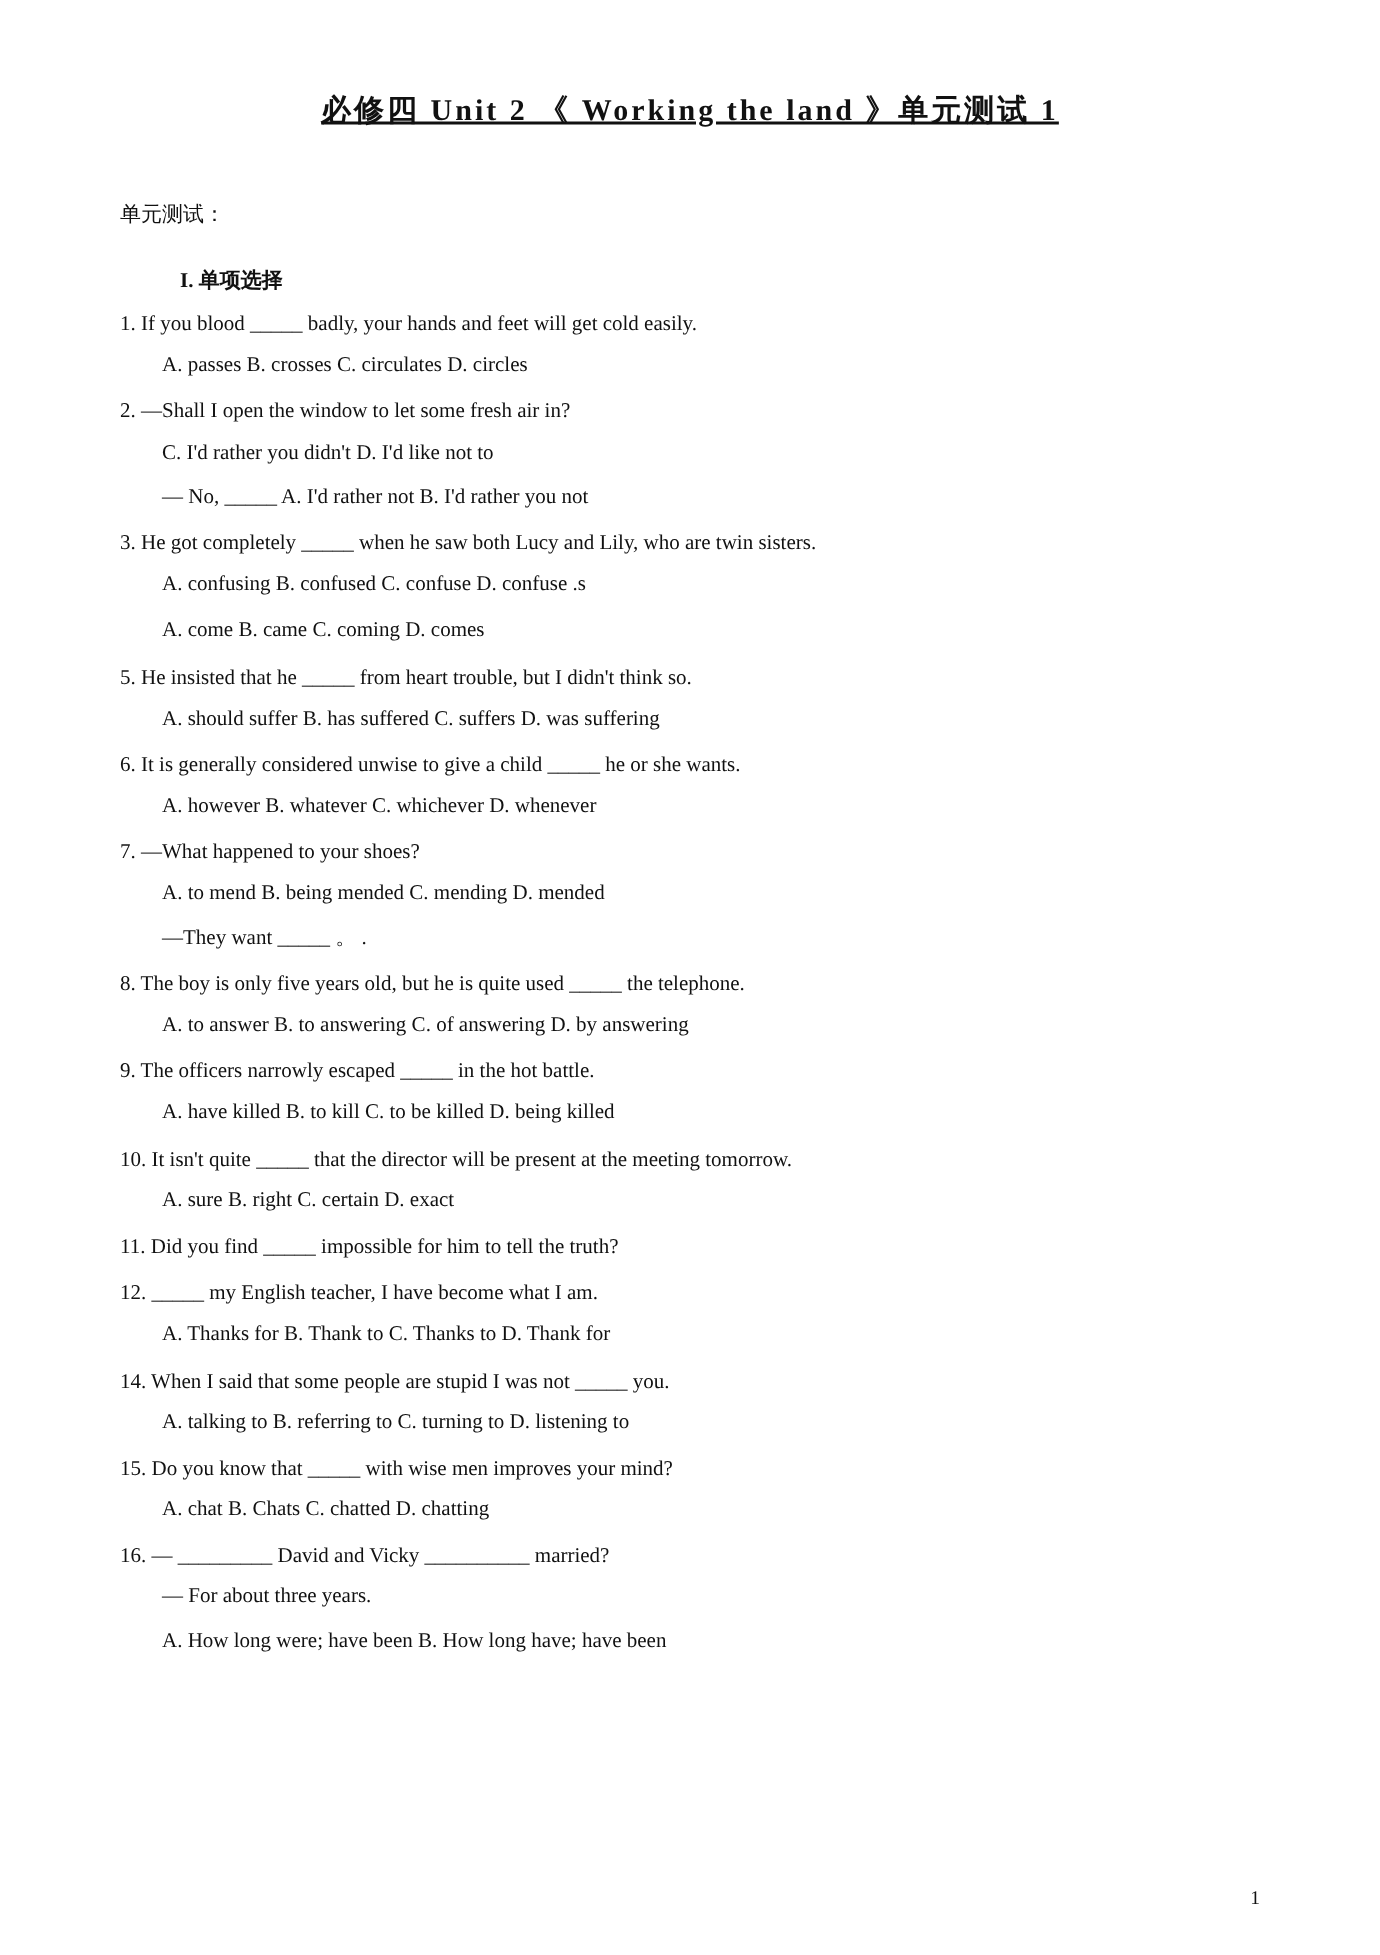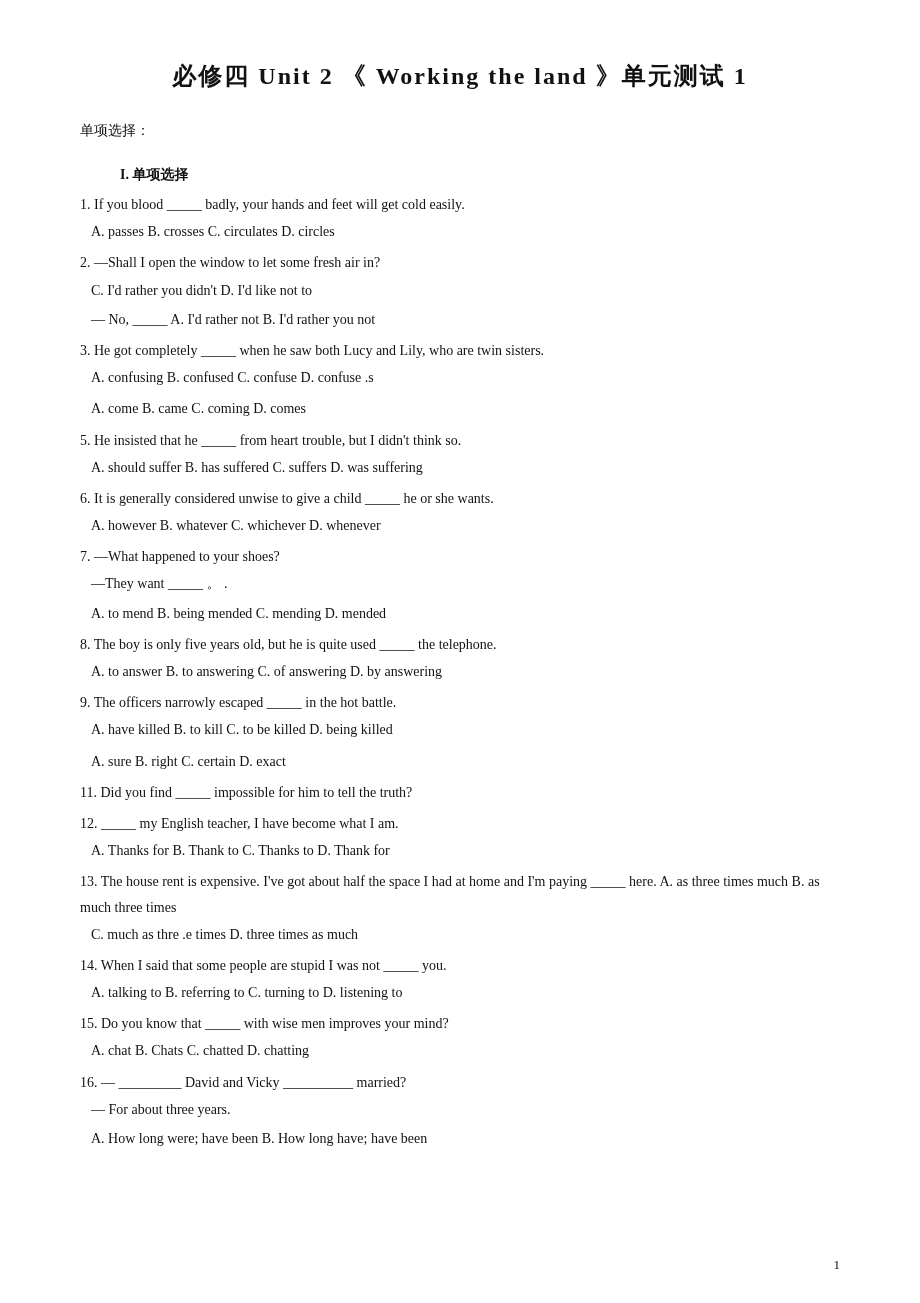--- a/index.html
+++ b/index.html
@@ -8,63 +8,64 @@
       font-family: "Times New Roman", SimSun, serif;
       font-size: 14px;
       color: #111;
       width: 920px;
       min-height: 1303px;
       padding: 60px 80px 60px 80px;
       position: relative;
     }
     .page-title {
       text-align: center;
-      font-size: 24px;
+      font-size: 20px;
       font-weight: bold;
-      margin-bottom: 30px;
+      margin-bottom: 47px;
       letter-spacing: 2px;
+      text-decoration: underline;
     }
     .section-label {
       font-size: 14px;
       margin-bottom: 10px;
     }
     .part-label {
       font-size: 14px;
       font-weight: bold;
       margin-bottom: 8px;
       margin-left: 40px;
     }
     .question-block {
       margin-bottom: 6px;
       line-height: 1.7;
     }
     .question-line {
       margin-bottom: 2px;
       line-height: 1.8;
     }
     .options-line {
-      margin-left: 11px;
+      margin-left: 28px;
       margin-bottom: 4px;
       line-height: 1.8;
     }
     .page-number {
       position: absolute;
       bottom: 30px;
       right: 80px;
       font-size: 13px;
     }
   </style>
 </head>
 <body>
 
 
 
 <div class="page-title">必修四  Unit 2  《 Working the land  》单元测试  1</div>
 
-<div class="section-label">单项选择：</div>
+<div class="section-label">单元测试：</div>
 
 <br>
 
 <div class="part-label">I.   单项选择</div>
 
 
 <div id="questions-container">
     <div class="question-block">
       <div class="question-line">1. If you blood _____ badly, your hands and feet will get cold easily.</div>
       <div class="options-line">A. passes    B. crosses    C. circulates    D. circles</div>
@@ -84,44 +85,41 @@
     <div class="question-block">
       <div class="question-line">5. He insisted that he _____ from heart trouble, but I didn't think so.</div>
       <div class="options-line">A. should suffer   B. has suffered   C. suffers   D. was suffering</div>
     </div>
     <div class="question-block">
       <div class="question-line">6. It is generally considered unwise to give a child _____ he or she wants.</div>
       <div class="options-line">A. however      B. whatever      C. whichever      D. whenever</div>
     </div>
     <div class="question-block">
       <div class="question-line">7. —What happened to your shoes?</div>
+      <div class="options-line">A. to mend      B. being mended   C. mending   D. mended</div>
       <div class="options-line">—They want _____  。 .</div>
-      <div class="options-line">A. to mend      B. being mended   C. mending   D. mended</div>
     </div>
     <div class="question-block">
       <div class="question-line">8. The boy is only five years old, but he is quite used _____ the telephone.</div>
       <div class="options-line">A. to answer   B. to answering   C. of answering   D. by answering</div>
     </div>
     <div class="question-block">
       <div class="question-line">9. The officers narrowly escaped _____ in the hot battle.</div>
       <div class="options-line">A. have killed    B. to kill    C. to be killed    D. being killed</div>
     </div>
     <div class="question-block">
+      <div class="question-line">10. It isn't quite _____ that the director will be present at the meeting tomorrow.</div>
       <div class="options-line">A. sure      B. right      C. certain      D. exact</div>
     </div>
     <div class="question-block">
       <div class="question-line">11. Did you find _____ impossible for him to tell the truth?</div>
     </div>
     <div class="question-block">
       <div class="question-line">12. _____ my English teacher, I have become what I am.</div>
       <div class="options-line">A. Thanks for   B. Thank to    C. Thanks to    D. Thank for</div>
-    </div>
-    <div class="question-block">
-      <div class="question-line">13. The house rent is expensive. I've got about half the space I had at home and I'm  paying        _____        here.  A.    as three  times  much      B.       as much three times</div>
-      <div class="options-line">C. much as thre    .e times      D. three times as much</div>
     </div>
     <div class="question-block">
       <div class="question-line">14. When I said that some people are stupid I was not _____ you.</div>
       <div class="options-line">A. talking to   B. referring to    C. turning to   D. listening to</div>
     </div>
     <div class="question-block">
       <div class="question-line">15. Do you know that _____ with wise men improves your mind?</div>
       <div class="options-line">A. chat      B. Chats      C. chatted      D. chatting</div>
     </div>
     <div class="question-block">

